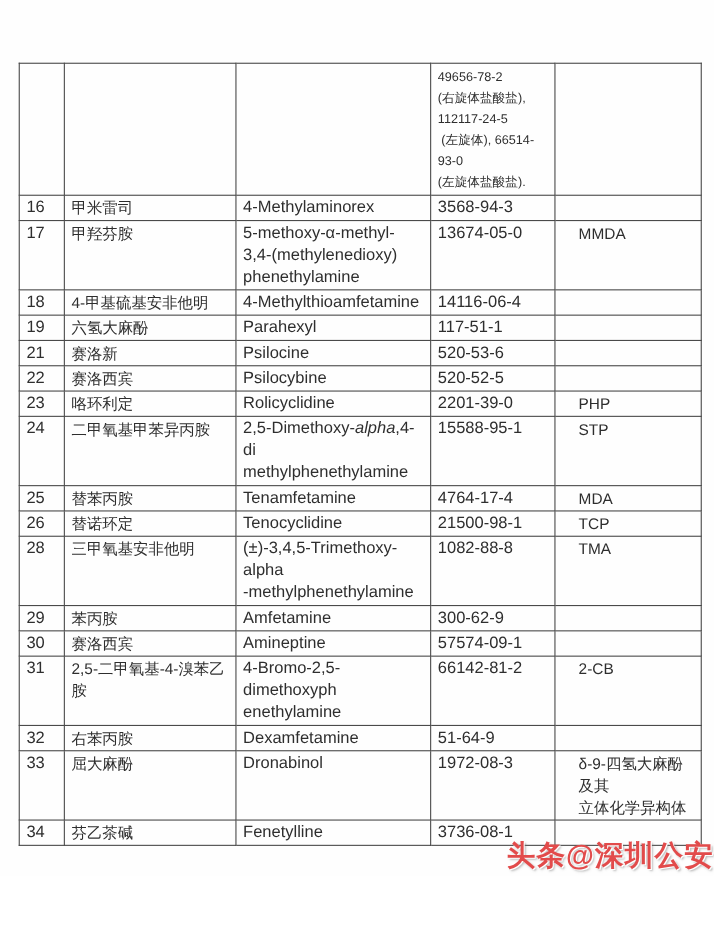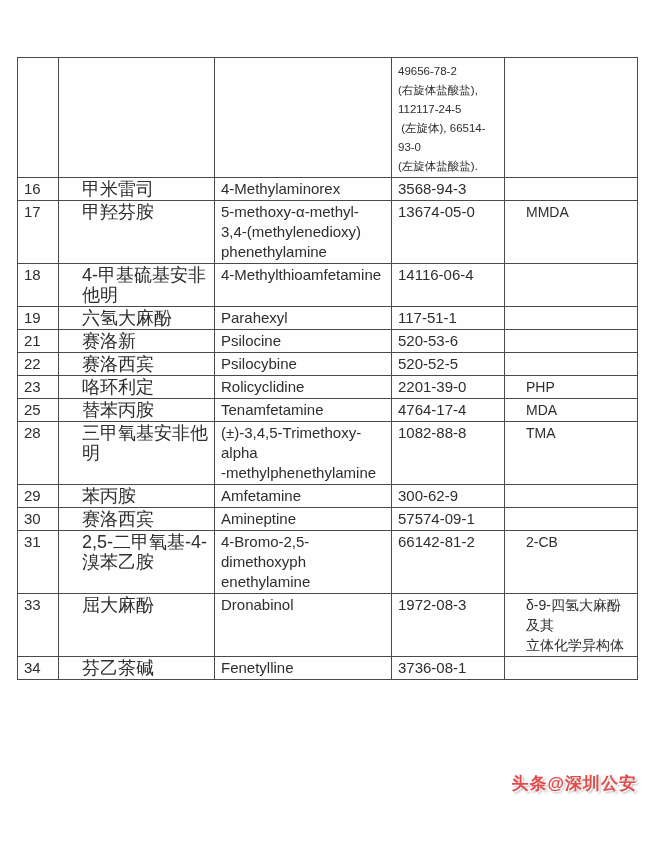--- a/index.html
+++ b/index.html
@@ -27,31 +27,31 @@
     padding:1px 5px 1px 6px;
     font-size:15px;line-height:20px;
     overflow:hidden;
     word-wrap:break-word;
   }
   col.w-no{width:41px}
   col.w-cn{width:156px}
   col.w-en{width:177px}
   col.w-cas{width:113px}
   col.w-note{width:133px}
-  td.c-cn{font-size:18px;padding-left:23px}
+  td.c-cn{font-size:14px;padding-left:6px}
   td.c-note{font-size:14px;padding-left:21px}
   td.c-no{padding-left:6px}
   td.cont-cas{
     font-size:11.5px;line-height:19px;white-space:pre-wrap;padding-top:4px;
   }
   tr.cont-row td{height:98px}
   .ln{min-height:1em;}
   .watermark{
-    position:absolute;right:12px;bottom:1px;
-    font-size:17px;font-weight:700;letter-spacing:1px;
+    position:absolute;right:0;bottom:1px;
+    font-size:26px;font-weight:700;letter-spacing:1px;
     color:var(--wm);
     text-shadow:1px 1px 0 #ffffff, 2px 2px 2px rgba(120,120,120,.5);
   }
 </style>
 </head>
 <body>
 
 <div class="sheet">
 
   <table class="subst">
@@ -147,33 +147,60 @@
             <div class="ln">Rolicyclidine</div>
           </td>
       <td class="c-cas">
             <div class="ln">2201-39-0</div>
           </td>
       <td class="c-note">
             <div class="ln">PHP</div>
           </td>
     </tr>
         <tr>
+      <td class="c-no">24</td>
+      <td class="c-cn">二甲氧基甲苯异丙胺</td>
+      <td class="c-en">
+            <div class="ln">2,5-Dimethoxy-<i>alpha</i>,4-di</div>
+            <div class="ln">methylphenethylamine</div>
+          </td>
+      <td class="c-cas">
+            <div class="ln">15588-95-1</div>
+          </td>
+      <td class="c-note">
+            <div class="ln">STP</div>
+          </td>
+    </tr>
+        <tr>
       <td class="c-no">25</td>
       <td class="c-cn">替苯丙胺</td>
       <td class="c-en">
             <div class="ln">Tenamfetamine</div>
           </td>
       <td class="c-cas">
             <div class="ln">4764-17-4</div>
           </td>
       <td class="c-note">
             <div class="ln">MDA</div>
           </td>
     </tr>
         <tr>
+      <td class="c-no">26</td>
+      <td class="c-cn">替诺环定</td>
+      <td class="c-en">
+            <div class="ln">Tenocyclidine</div>
+          </td>
+      <td class="c-cas">
+            <div class="ln">21500-98-1</div>
+          </td>
+      <td class="c-note">
+            <div class="ln">TCP</div>
+          </td>
+    </tr>
+        <tr>
       <td class="c-no">28</td>
       <td class="c-cn">三甲氧基安非他明</td>
       <td class="c-en">
             <div class="ln">(±)-3,4,5-Trimethoxy-alpha</div>
             <div class="ln">-methylphenethylamine</div>
           </td>
       <td class="c-cas">
             <div class="ln">1082-88-8</div>
           </td>
       <td class="c-note">
@@ -210,20 +237,31 @@
             <div class="ln">enethylamine</div>
           </td>
       <td class="c-cas">
             <div class="ln">66142-81-2</div>
           </td>
       <td class="c-note">
             <div class="ln">2-CB</div>
           </td>
     </tr>
         <tr>
+      <td class="c-no">32</td>
+      <td class="c-cn">右苯丙胺</td>
+      <td class="c-en">
+            <div class="ln">Dexamfetamine</div>
+          </td>
+      <td class="c-cas">
+            <div class="ln">51-64-9</div>
+          </td>
+      <td class="c-note"></td>
+    </tr>
+        <tr>
       <td class="c-no">33</td>
       <td class="c-cn">屈大麻酚</td>
       <td class="c-en">
             <div class="ln">Dronabinol</div>
           </td>
       <td class="c-cas">
             <div class="ln">1972-08-3</div>
           </td>
       <td class="c-note">
             <div class="ln">δ-9-四氢大麻酚及其</div>

